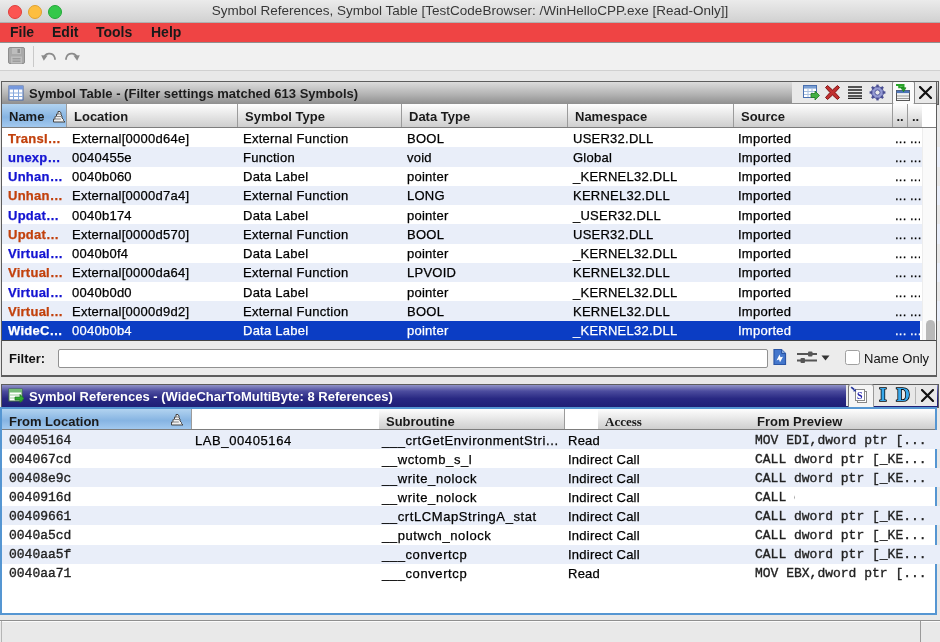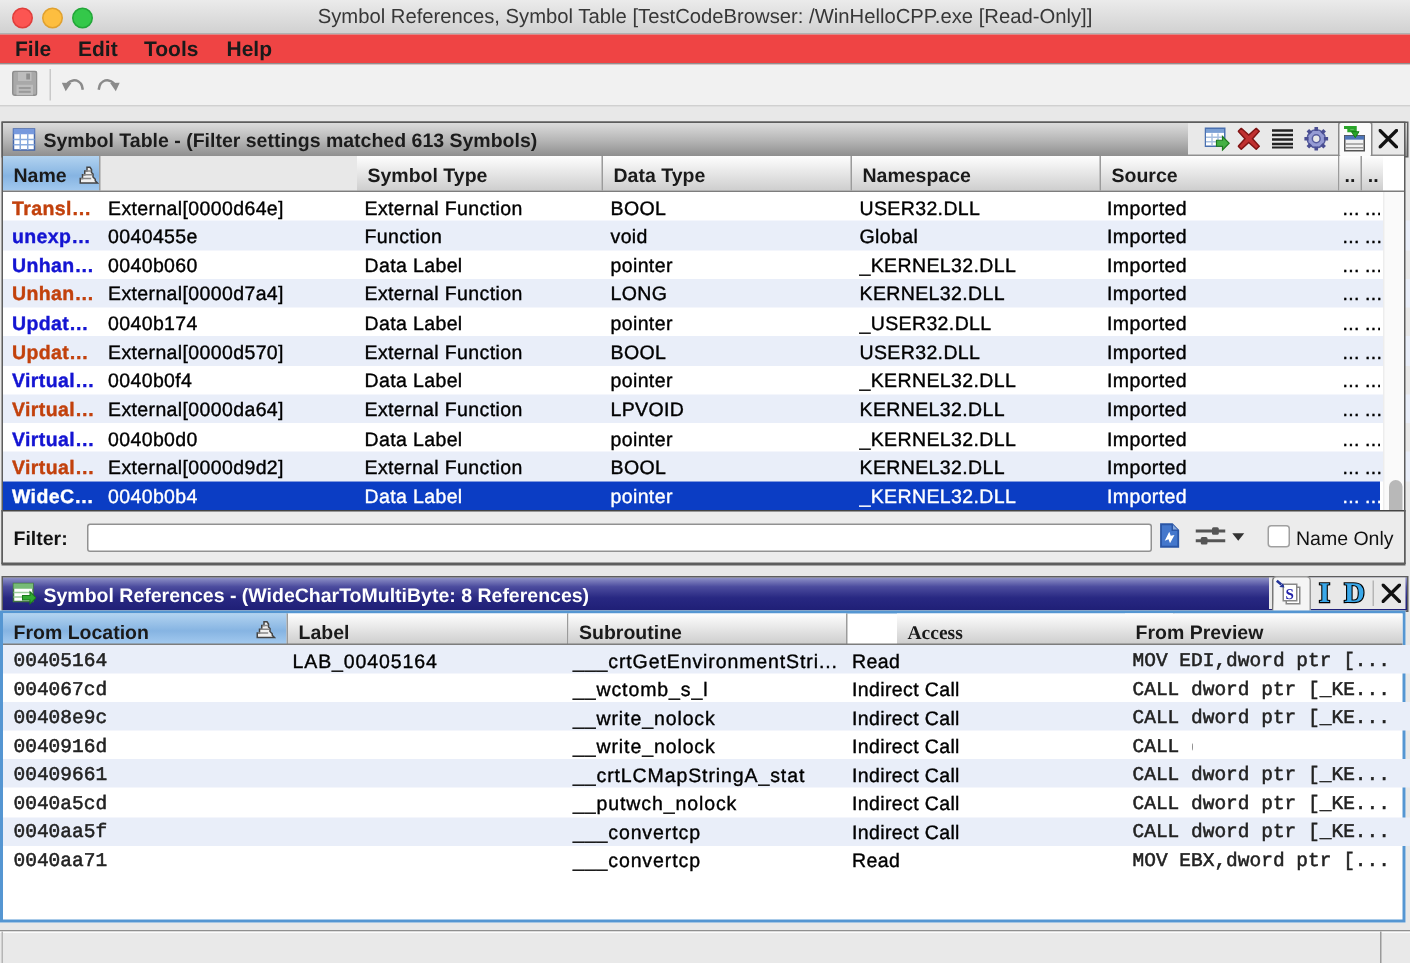--- a/index.html
+++ b/index.html
@@ -138,20 +138,21 @@
     <path d="M1 1 L12 12 M12 1 L1 12" stroke="#111" stroke-width="2.2" stroke-linecap="round"></path>
   </svg>
 </div>
 
 <div class="abs" style="left:2px;top:104px;width:920px;height:24px;background:#e8e8e8;">
   <div class="abs colhdr sorted" style="left:0;top:0;width:65px;height:24px;">Name</div>
   <svg class="abs" style="left:50px;top:6px;" width="14" height="13" viewBox="0 0 14 13">
     <path d="M1.5 12 L1.5 9 L3 9 L3 6.5 L4.5 6.5 L4.5 4 L6 4 L6 1.5 L8 1.5 L9 3 L9 5 L10 6 L10 8 L11.5 9.5 L11.5 10.5 L13 12 Z" fill="#f0f0f0" stroke="#444" stroke-width="1"></path>
     <path d="M2 9 L8.8 9 M3.5 6.5 L9.5 6.5 M5 4 L8.8 4" stroke="#888" stroke-width="1"></path>
   </svg>
+  <div class="abs colhdr" style="left:65px;top:0;width:171px;height:24px;">Location</div>
   <div class="abs colhdr" style="left:236px;top:0;width:164px;height:24px;">Symbol Type</div>
   <div class="abs colhdr" style="left:400px;top:0;width:166px;height:24px;">Data Type</div>
   <div class="abs colhdr" style="left:566px;top:0;width:166px;height:24px;">Namespace</div>
   <div class="abs colhdr" style="left:732px;top:0;width:159px;height:24px;">Source</div>
   <div class="abs colhdr" style="left:891px;top:0;width:15px;height:24px;padding-left:0;text-align:center;">..</div>
   <div class="abs colhdr" style="left:906px;top:0;width:16px;height:24px;padding-left:0;text-align:center;">..</div>
 </div>
 <div class="abs" style="left:2px;top:127px;width:934px;height:213px;background:#ffffff;"></div>
 <div class="abs" style="left:2px;top:127px;width:934px;height:1px;background:#7d7d7d;z-index:5;"></div>
 <div class="abs" id="strows" style="left:0;top:128px;">
@@ -324,21 +325,20 @@
 </div>
 
 <div class="abs" style="left:0;top:407px;width:933px;height:204px;border:2px solid #5596d2;background:#ffffff;"></div>
 
 <div class="abs" style="left:2px;top:409px;width:933px;height:21px;">
   <div class="abs colhdr sorted" style="left:0;top:0;width:190px;height:21px;">From Location</div>
   <svg class="abs" style="left:168px;top:4px;" width="14" height="13" viewBox="0 0 14 13">
     <path d="M1.5 12 L1.5 9 L3 9 L3 6.5 L4.5 6.5 L4.5 4 L6 4 L6 1.5 L8 1.5 L9 3 L9 5 L10 6 L10 8 L11.5 9.5 L11.5 10.5 L13 12 Z" fill="#f0f0f0" stroke="#444" stroke-width="1"></path>
     <path d="M2 9 L8.8 9 M3.5 6.5 L9.5 6.5 M5 4 L8.8 4" stroke="#888" stroke-width="1"></path>
   </svg>
-  <div class="abs colhdr" style="left:190px;top:0;width:187px;height:21px;">Label</div>
   <div class="abs colhdr" style="left:377px;top:0;width:186px;height:21px;">Subroutine</div>
   <div class="abs colhdr" style="left:596px;top:0;width:185px;height:21px;font-family:Liberation Serif, serif;">Access</div>
   <div class="abs colhdr" style="left:748px;top:0;width:185px;height:21px;border-right:0;">From Preview</div>
 </div>
 <div class="abs" style="left:2px;top:429px;width:933px;height:1px;background:#7d7d7d;z-index:5;"></div>
 <div class="abs" id="srrows" style="left:0;top:430px;">
     <div class="abs row alt" style="top:0.0px;width:933px;">
   <span class="cell mono" style="left:7px;letter-spacing:0;">00405164</span>
   <span class="cell ls6" style="left:193px;">LAB_00405164</span>
   <span class="cell ls6" style="left:380px;">___crtGetEnvironmentStri...</span>

